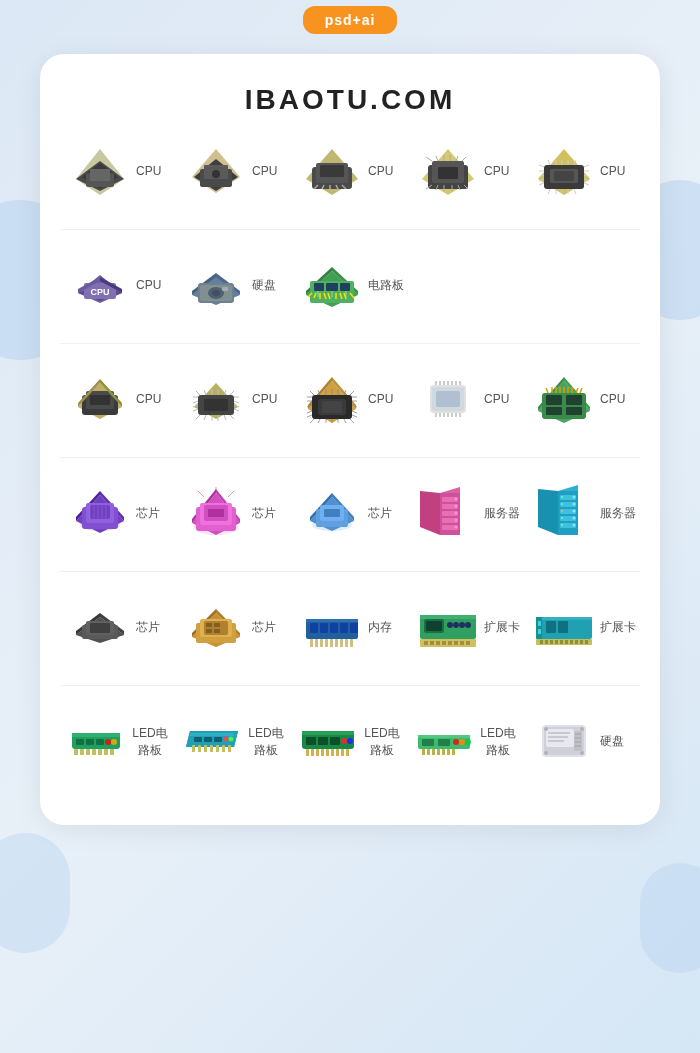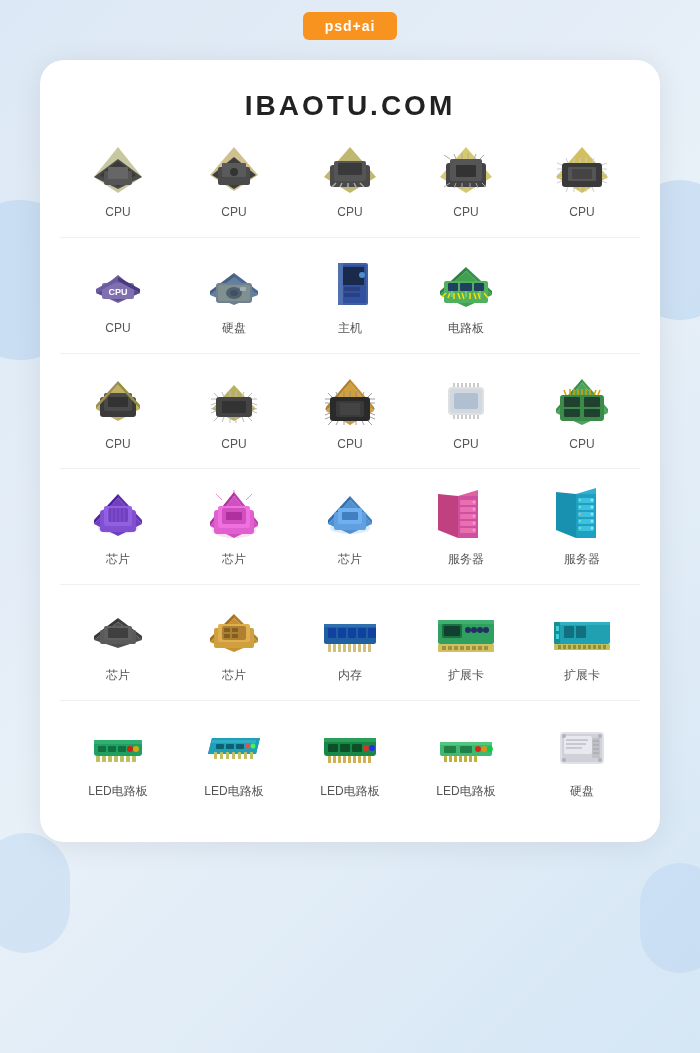--- a/index.html
+++ b/index.html
@@ -50,24 +50,24 @@
       height: 110px;
       background: rgba(180, 210, 240, 0.4);
       border-radius: 40px;
     }
 
     
     .top-badge {
       background: #f7931e;
       color: white;
       padding: 6px 22px;
-      border-radius: 6px;
+      border-radius: 12px;
       font-size: 14px;
       font-weight: 600;
-      margin-top: 12px;
+      margin-top: 6px;
       letter-spacing: 1px;
       z-index: 10;
     }
 
     
     .main-card {
       background: white;
       border-radius: 24px;
       width: 620px;
       margin-top: 20px;
@@ -97,21 +97,21 @@
 
     
     .icon-grid {
       display: grid;
       grid-template-columns: repeat(5, 1fr);
       gap: 0;
     }
 
     .icon-cell {
       display: flex;
-      flex-direction: column;
+      flex-direction: row;
       align-items: center;
       justify-content: flex-start;
       padding: 10px 4px 12px 4px;
       min-height: 105px;
     }
 
     .icon-img {
       width: 72px;
       height: 60px;
       display: flex;
@@ -282,36 +282,20 @@
           <rect x="14" y="28" width="36" height="20" rx="3" fill="#708090"></rect>
           <rect x="16" y="30" width="32" height="16" rx="2" fill="#809090"></rect>
           <ellipse cx="32" cy="38" rx="8" ry="6" fill="#506070"></ellipse>
           <ellipse cx="32" cy="38" rx="4" ry="3" fill="#405060"></ellipse>
           <rect x="38" y="32" width="6" height="4" rx="1" fill="#a0b0b0"></rect>
         </svg>
       </div>
       <span class="icon-label">硬盘</span>
     </div>
 
-    <div class="icon-cell">
-      <div class="icon-img">
-        <svg width="64" height="54" viewBox="0 0 64 54">
-
-          <rect x="20" y="8" width="30" height="42" rx="2" fill="#4060a0"></rect>
-          <rect x="22" y="10" width="26" height="38" rx="1" fill="#3050a0"></rect>
-          <rect x="24" y="12" width="22" height="18" rx="1" fill="#1a2a4a"></rect>
-
-          <rect x="26" y="32" width="16" height="4" rx="1" fill="#2a4080"></rect>
-          <rect x="26" y="38" width="16" height="4" rx="1" fill="#2a4080"></rect>
-          <circle cx="44" cy="20" r="3" fill="#4a90d0"></circle>
-          <rect x="20" y="8" width="5" height="42" fill="#5070b0"></rect>
-        </svg>
-      </div>
-      <span class="icon-label">主机</span>
-    </div>
 
 
     <div class="icon-cell">
       <div class="icon-img">
         <svg width="64" height="54" viewBox="0 0 64 54">
 
           <polygon points="6,40 32,16 58,40 32,52" fill="#40a050"></polygon>
           <polygon points="6,40 6,36 32,12 32,16" fill="#308040"></polygon>
           <polygon points="58,40 58,36 32,12 32,16" fill="#389048"></polygon>
           <rect x="10" y="26" width="44" height="22" rx="2" fill="#50b060"></rect>

